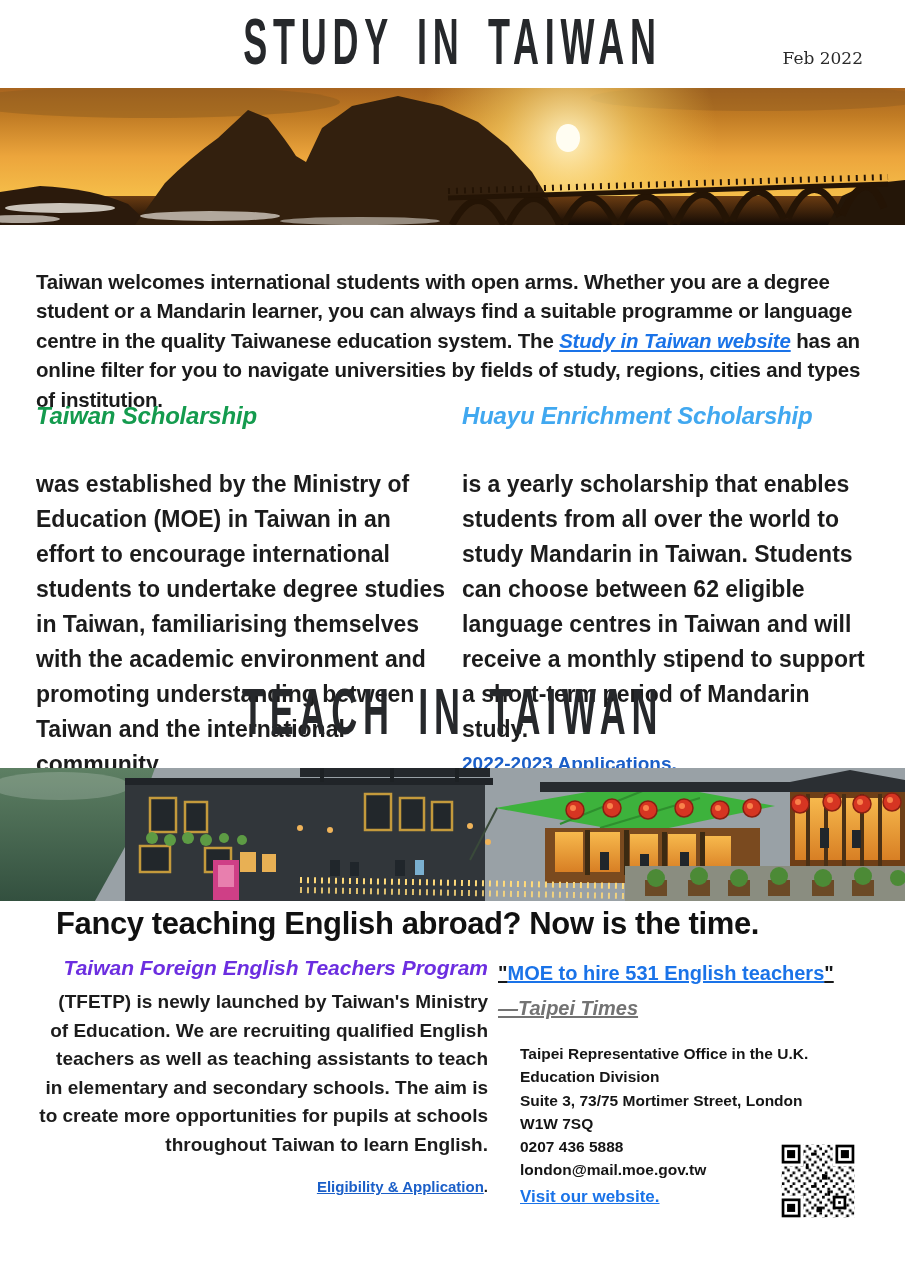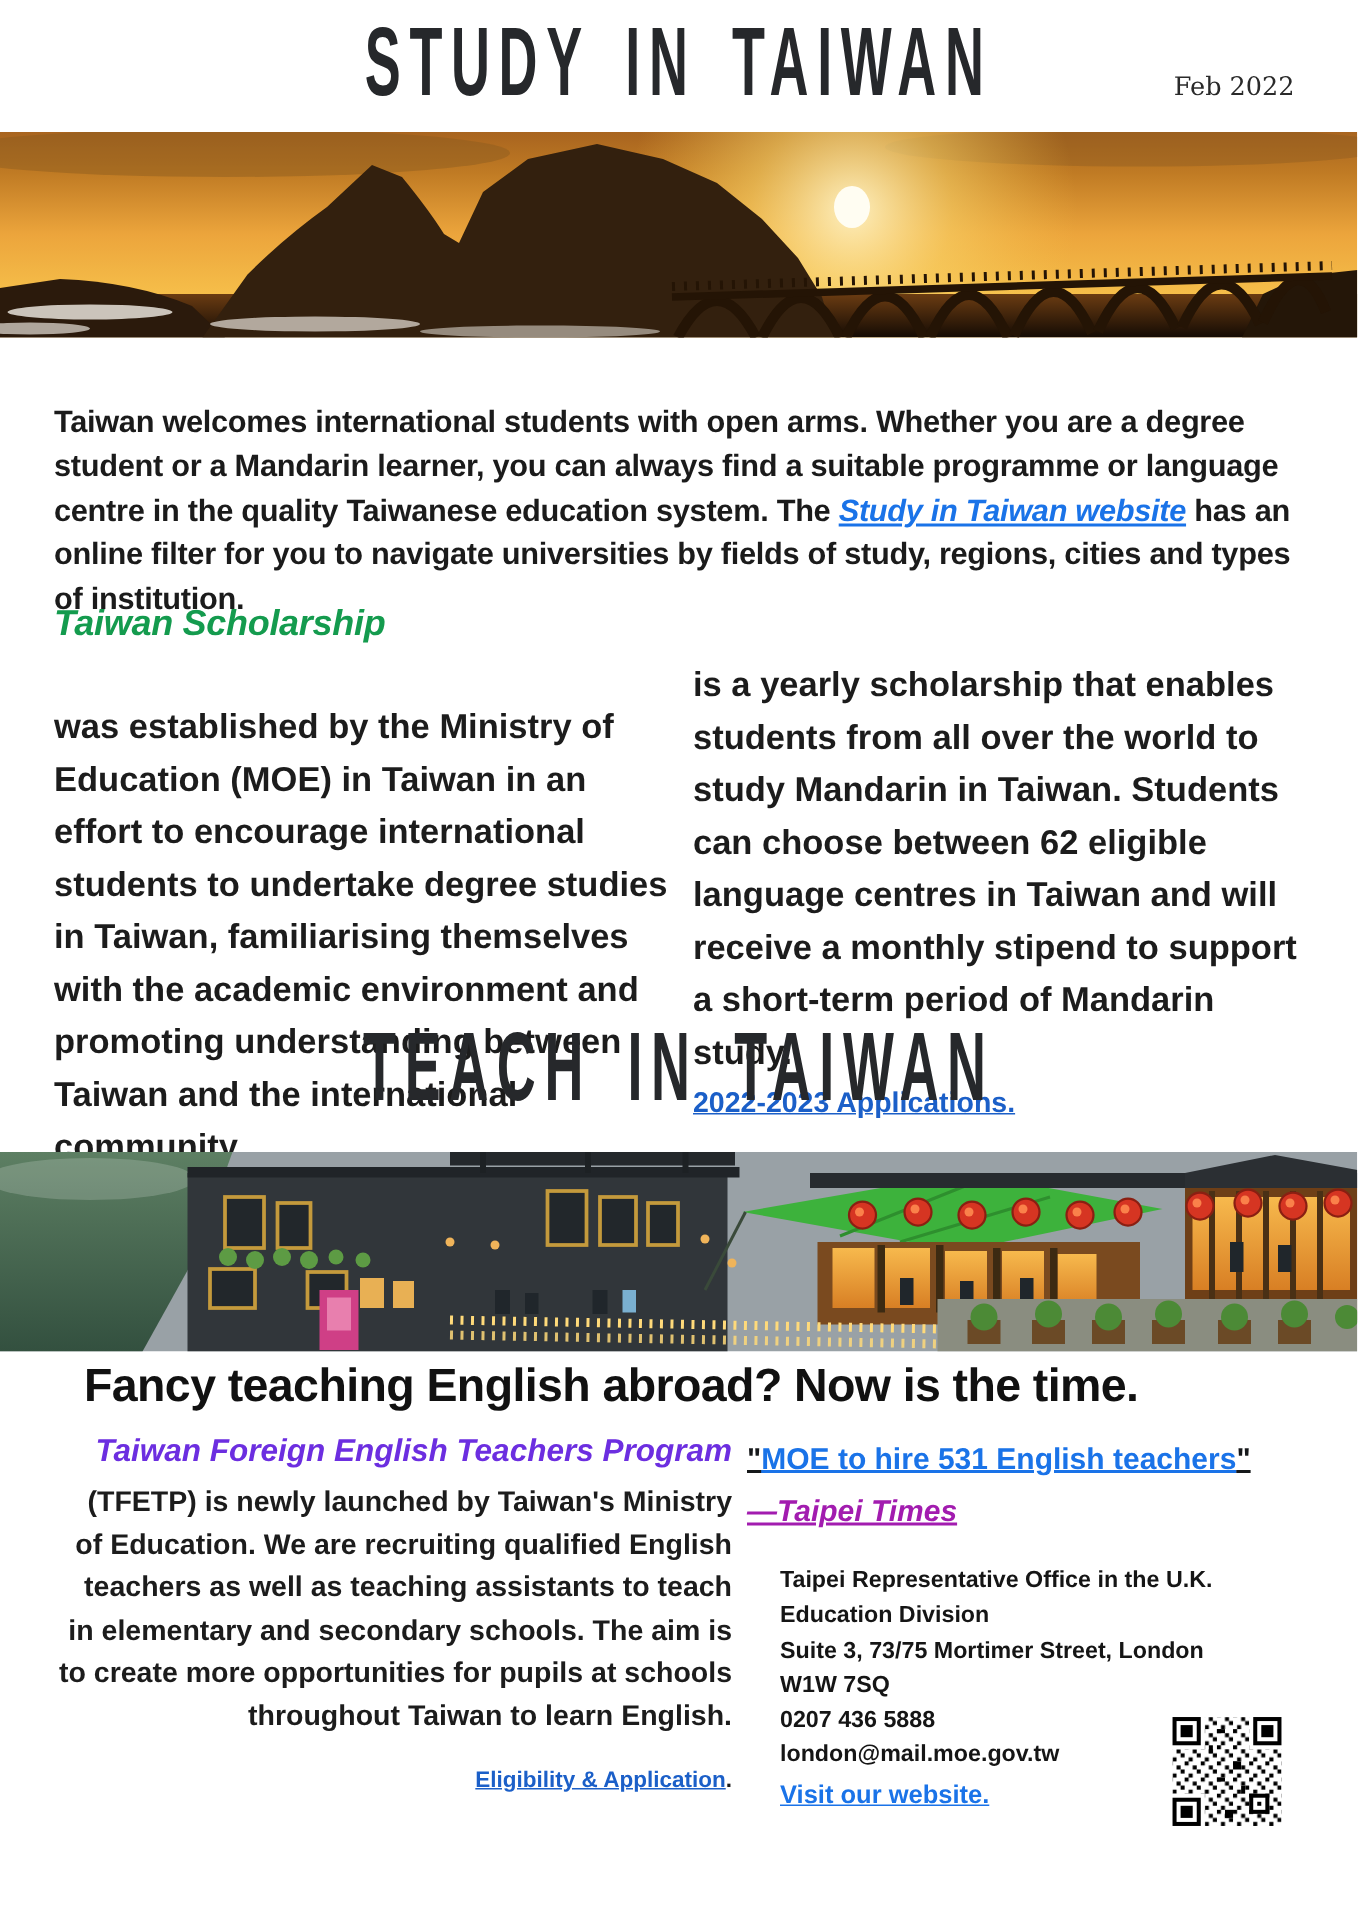--- a/index.html
+++ b/index.html
@@ -42,21 +42,21 @@
   .teach-left{position:absolute;top:956px;left:36px;width:452px;text-align:right;}
   .prog-head{font-style:italic;font-weight:700;font-size:21px;color:#6c2ee0;margin-bottom:8px;}
   .prog-body{font-size:19px;font-weight:700;line-height:1.5;color:#1c1c1c;}
   .prog-link-line{margin-top:19px;font-size:15px;font-weight:700;}
   .dark-dot{color:#1c1c1c;}
 
   .teach-right{position:absolute;top:962px;left:498px;width:392px;}
   .news-quote{font-size:20px;font-weight:700;text-decoration:underline;color:#16181a;}
   .news-quote .q{color:#16181a;}
   .news-source{margin-top:12px;font-size:20px;font-weight:700;font-style:italic;
-        text-decoration:underline;color:#a21caf;}
+        text-decoration:underline;color:#737373;}
   .contact{margin:22px 0 0 22px;font-size:15.5px;font-weight:700;line-height:1.5;color:#151515;width:345px;}
   .contact-link{display:inline-block;margin-top:2px;font-size:17px;}
   .qr{position:absolute;left:779px;top:1141px;width:78px;height:80px;}
 </style>
 </head>
 <body>
 
 <div class="page">
 
   <div class="title-wrap study-title-wrap">
@@ -112,20 +112,21 @@
 
   <p class="intro"><span>Taiwan welcomes international students with open arms. Whether you are a degree student or a Mandarin learner, you can always find a suitable programme or language centre in the quality Taiwanese education system. The </span><span class="link bright italic">Study in Taiwan website</span><span> has an online filter for you to navigate universities by fields of study, regions, cities and types of institution.</span></p>
 
   <div class="sch-cols">
     <div>
       <div class="sch-head green">Taiwan Scholarship</div>
       <div class="sch-body">was established by the Ministry of Education (MOE) in Taiwan in an effort to encourage international students to undertake degree studies in Taiwan, familiarising themselves with the academic environment and promoting understanding between Taiwan and the international community.</div>
       <span class="link sch-link">2022 Applications.</span>
     </div>
     <div>
+      <div class="sch-head blue">Huayu Enrichment Scholarship</div>
       <div class="sch-body">is a yearly scholarship that enables students from all over the world to study Mandarin in Taiwan. Students can choose between 62 eligible language centres in Taiwan and will receive a monthly stipend to support a short-term period of Mandarin study.</div>
       <span class="link sch-link">2022-2023 Applications.</span>
     </div>
   </div>
 
   <div class="title-wrap teach-title-wrap">
     <div class="condensed-title">TEACH IN TAIWAN</div>
   </div>
 
   <svg class="photo photo2" viewBox="0 0 905 133" preserveAspectRatio="none">

